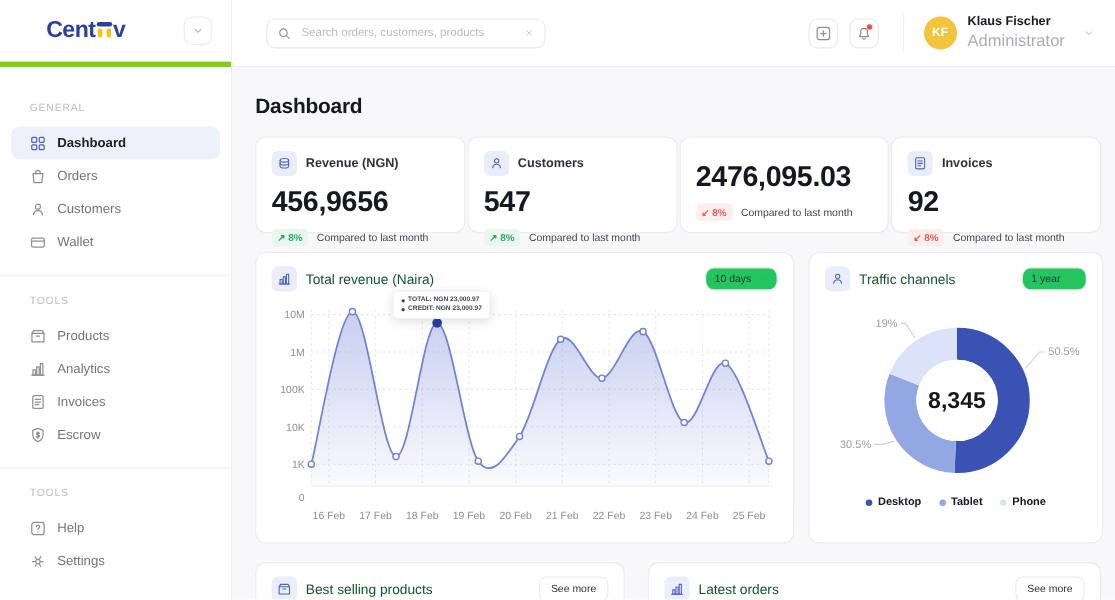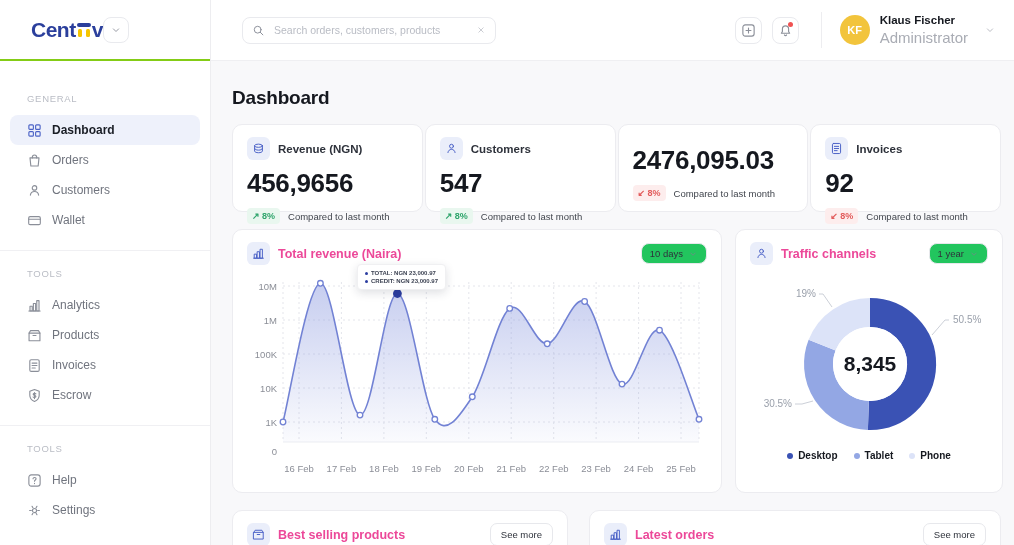--- a/index.html
+++ b/index.html
@@ -1,22 +1,22 @@
 <!DOCTYPE html>
 <html><head>
 <meta charset="utf-8">
 <style>
   html,body{margin:0;padding:0}
   body{width:1014px;height:545px;overflow:hidden;background:#fff;color:#15181f;
        font-family:"Liberation Sans",sans-serif;display:flex}
   
   .sidebar{width:211px;min-width:211px;background:#fff;border-right:1px solid #ededf0;
            display:flex;flex-direction:column;box-sizing:border-box}
-  .logo-row{height:61px;min-height:61px;display:flex;align-items:center;
-            padding:0 17px 0 31px;border-bottom:2px solid #84cc16;box-sizing:border-box}
+  .logo-row{height:61px;min-height:61px;display:flex;align-items:center;justify-content:space-between;
+            padding:0 17px 0 42px;border-bottom:5px solid #84cc16;box-sizing:border-box}
   .logo{display:flex;align-items:baseline;font-size:21px;font-weight:800;color:#2b3f9c;letter-spacing:-.5px}
   .logo-ii{position:relative;width:14px;height:14px;display:inline-block;margin:0 1px}
   .logo-ii .bar-top{position:absolute;top:0;left:0;width:14px;height:4px;border-radius:2px;background:#2b3f9c}
   .logo-ii .bar-y{position:absolute;bottom:0;width:4px;height:8px;border-radius:1.5px;background:#f6c500}
   .logo-ii .bar-y.l{left:1px}.logo-ii .bar-y.r{right:1px}
   .sq-btn{width:26px;height:26px;border:1px solid #e9eaee;border-radius:8px;background:#fff;
           display:flex;align-items:center;justify-content:center;cursor:pointer;color:#3a3e45;padding:0}
   .nav{padding:32px 10px 0;flex:1}
   .nav-label{font-size:9.5px;letter-spacing:.7px;color:#babdc5;padding:0 17px;margin:0 0 11px}
   .nav-item{height:30px;display:flex;align-items:center;gap:10px;padding:0 17px;border-radius:8px;
@@ -57,21 +57,21 @@
         display:flex;align-items:center;justify-content:center}
   .stat-label{font-size:11.5px;font-weight:600;color:#2e323b}
   .stat-value{font-size:26px;font-weight:700;margin:8px 0 9px;letter-spacing:-.3px}
   .stat-foot{display:flex;align-items:center;gap:8px}
   .badge{font-size:9px;font-weight:700;padding:3px 5px;border-radius:4px;white-space:nowrap}
   .badge.up{color:#2fa56c;background:#e9f7ef}
   .badge.down{color:#e25b5b;background:#fdeded}
   .stat-note{font-size:9.5px;color:#41454d}
   .charts{display:grid;grid-template-columns:490px 1fr;gap:13px;margin-top:17px}
   .panel-head{display:flex;align-items:center;gap:8px;padding:12px 14px 9px}
-  .panel-title{font-size:12.5px;font-weight:700;flex:1;color:#ec4899}
+  .panel-title{font-size:12.5px;font-weight:400;flex:1;color:#14532d}
   .select-btn{display:flex;align-items:center;gap:5px;border:1px solid #e7e8ec;border-radius:8px;background:#22c55e;
               padding:4px 8px;font-size:9.5px;color:#2e323b;font-family:inherit;cursor:pointer}
   .select-btn .icn{color:#7d818b}
   .chart-wrap{position:relative;padding:0 14px 8px}
   .tooltip{position:absolute;top:-10px;left:124px;background:#fff;border:1px solid #f0f0f2;border-radius:4px;
            box-shadow:0 3px 10px rgba(30,35,60,.14);padding:4px 7px;z-index:3}
   .tooltip-row{display:flex;align-items:center;gap:3px;font-size:6px;font-weight:700;color:#3c4252;
                line-height:8px;white-space:nowrap}
   .tooltip-row::before{content:"";width:3px;height:3px;border-radius:50%;background:#2b3da0}
   .donut-wrap{padding:0;text-align:center}
@@ -143,36 +143,36 @@
             <path d="M1.8 6.7h12.4"></path>
           </svg>
         </span>
         <span>Wallet</span>
       </div>
       <hr class="nav-div">
       <div class="nav-label">TOOLS</div>
       <div class="nav-item">
         <span class="icn">
           <svg width="15" height="15" viewBox="0 0 16 16" fill="none" stroke="currentColor" stroke-width="1.2" stroke-linecap="round" stroke-linejoin="round">
+            <path d="M2.2 5.4h11.6v8.2H2.2z"></path>
+            <path d="M2.2 5.4l1.6-2.6h8.4l1.6 2.6M6.4 8h3.2"></path>
+          </svg>
+        </span>
+        <span>Products</span>
+      </div>
+      <div class="nav-item">
+        <span class="icn">
+          <svg width="15" height="15" viewBox="0 0 16 16" fill="none" stroke="currentColor" stroke-width="1.2" stroke-linecap="round" stroke-linejoin="round">
             <path d="M2 13.8h12"></path>
             <rect x="3.2" y="8.8" width="2.4" height="5"></rect>
             <rect x="6.8" y="5.8" width="2.4" height="8"></rect>
             <rect x="10.4" y="2.8" width="2.4" height="11"></rect>
           </svg>
         </span>
         <span>Analytics</span>
-      </div>
-      <div class="nav-item">
-        <span class="icn">
-          <svg width="15" height="15" viewBox="0 0 16 16" fill="none" stroke="currentColor" stroke-width="1.2" stroke-linecap="round" stroke-linejoin="round">
-            <path d="M2.2 5.4h11.6v8.2H2.2z"></path>
-            <path d="M2.2 5.4l1.6-2.6h8.4l1.6 2.6M6.4 8h3.2"></path>
-          </svg>
-        </span>
-        <span>Products</span>
       </div>
       <div class="nav-item">
         <span class="icn">
           <svg width="15" height="15" viewBox="0 0 16 16" fill="none" stroke="currentColor" stroke-width="1.2" stroke-linecap="round" stroke-linejoin="round">
             <rect x="3" y="1.8" width="10" height="12.4" rx="1.5"></rect>
             <path d="M5.4 5.4h5.2M5.4 8h5.2M5.4 10.6h3.4"></path>
           </svg>
         </span>
         <span>Invoices</span>
       </div>

